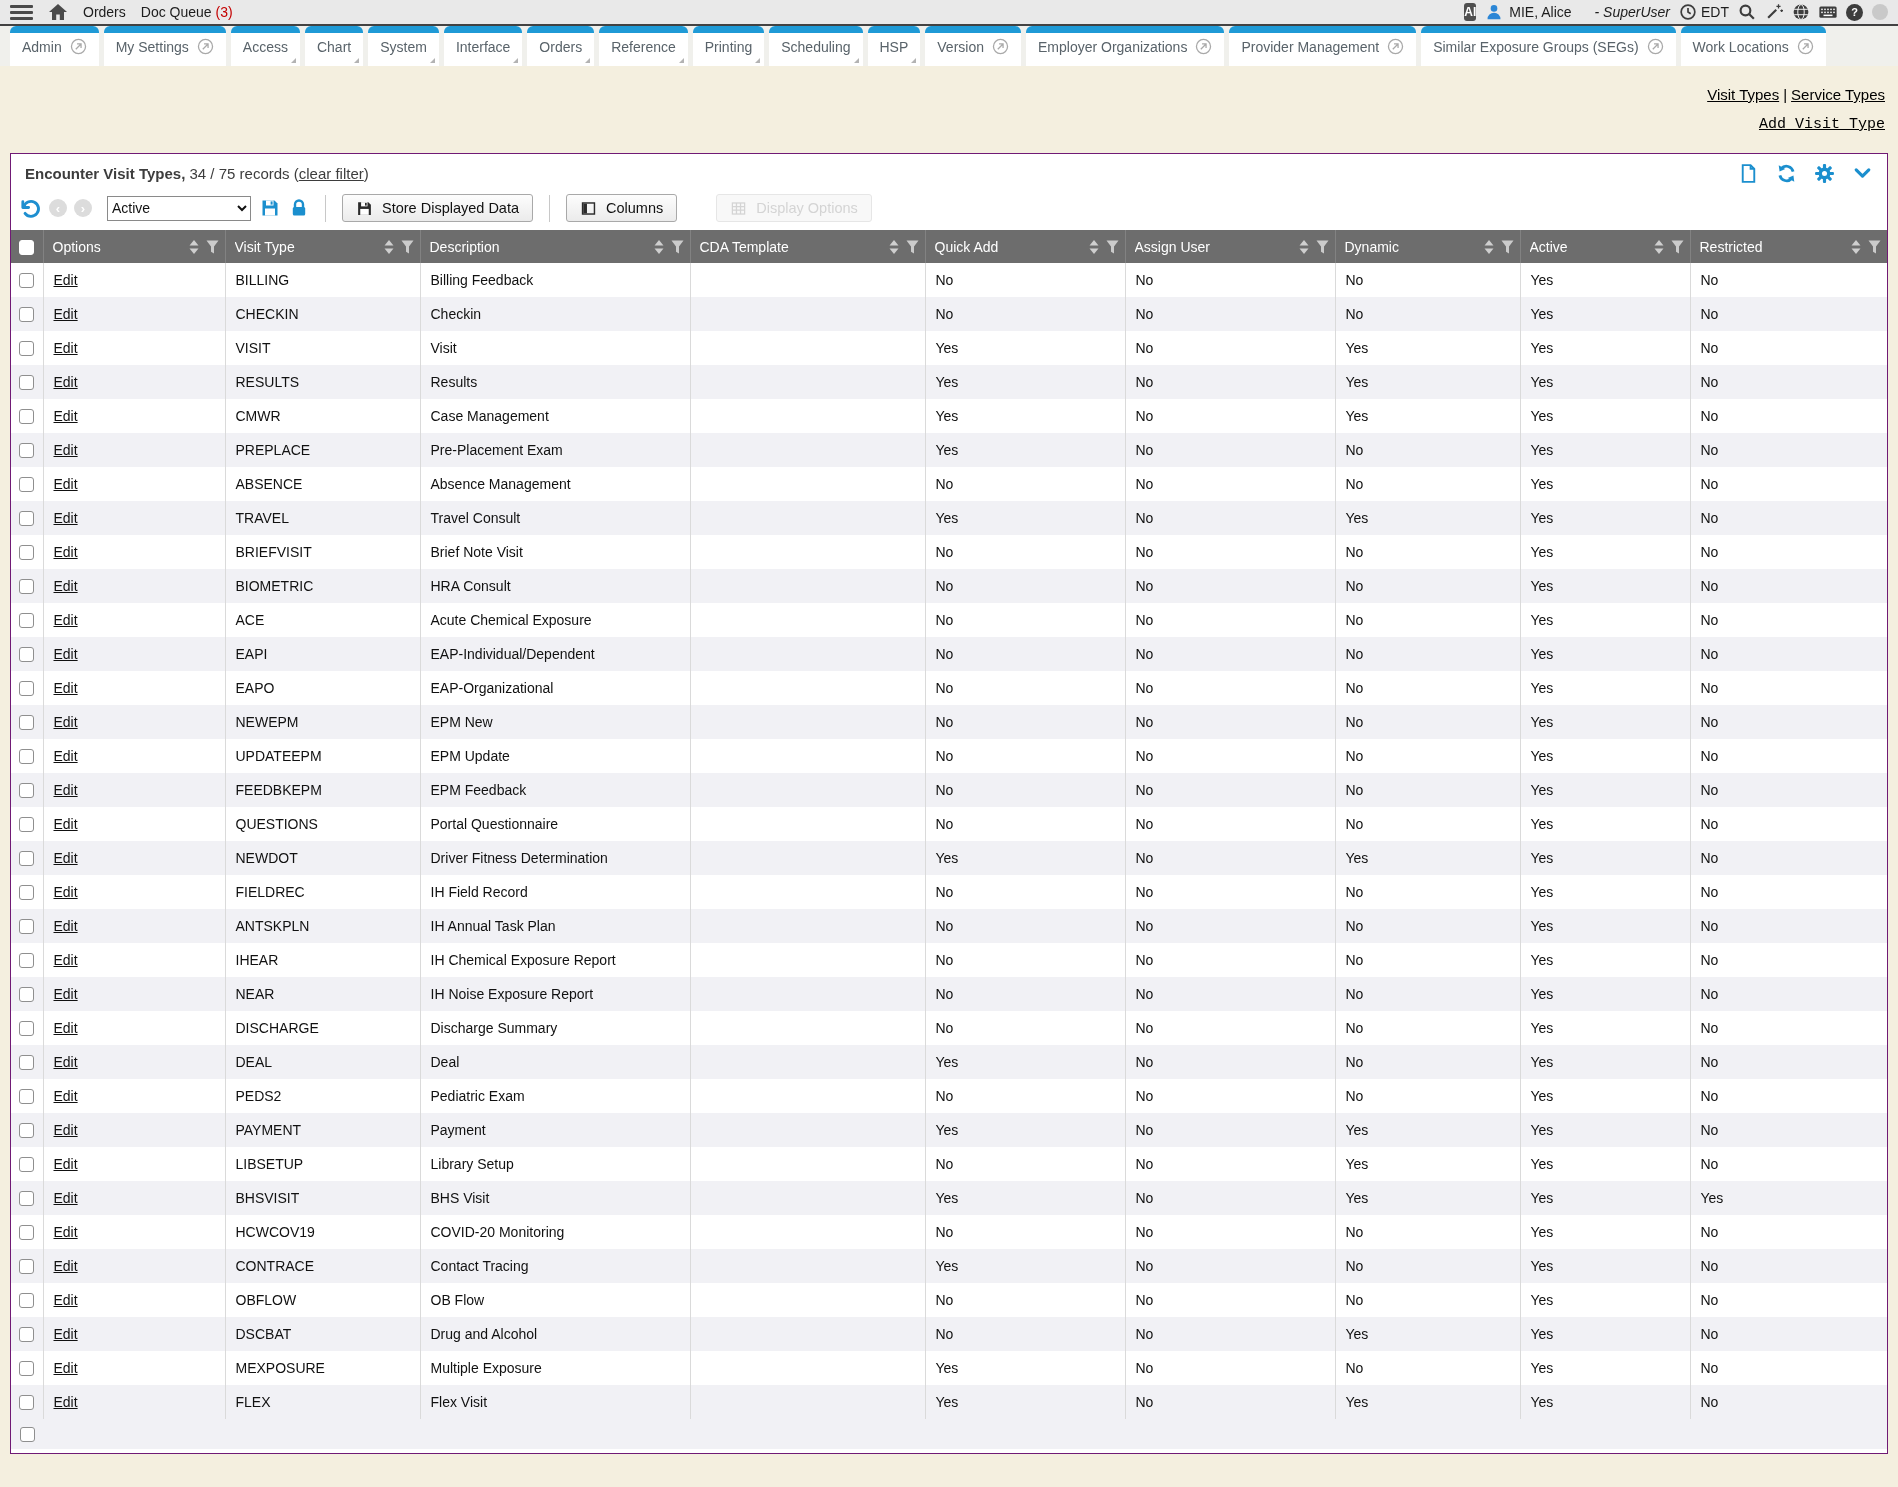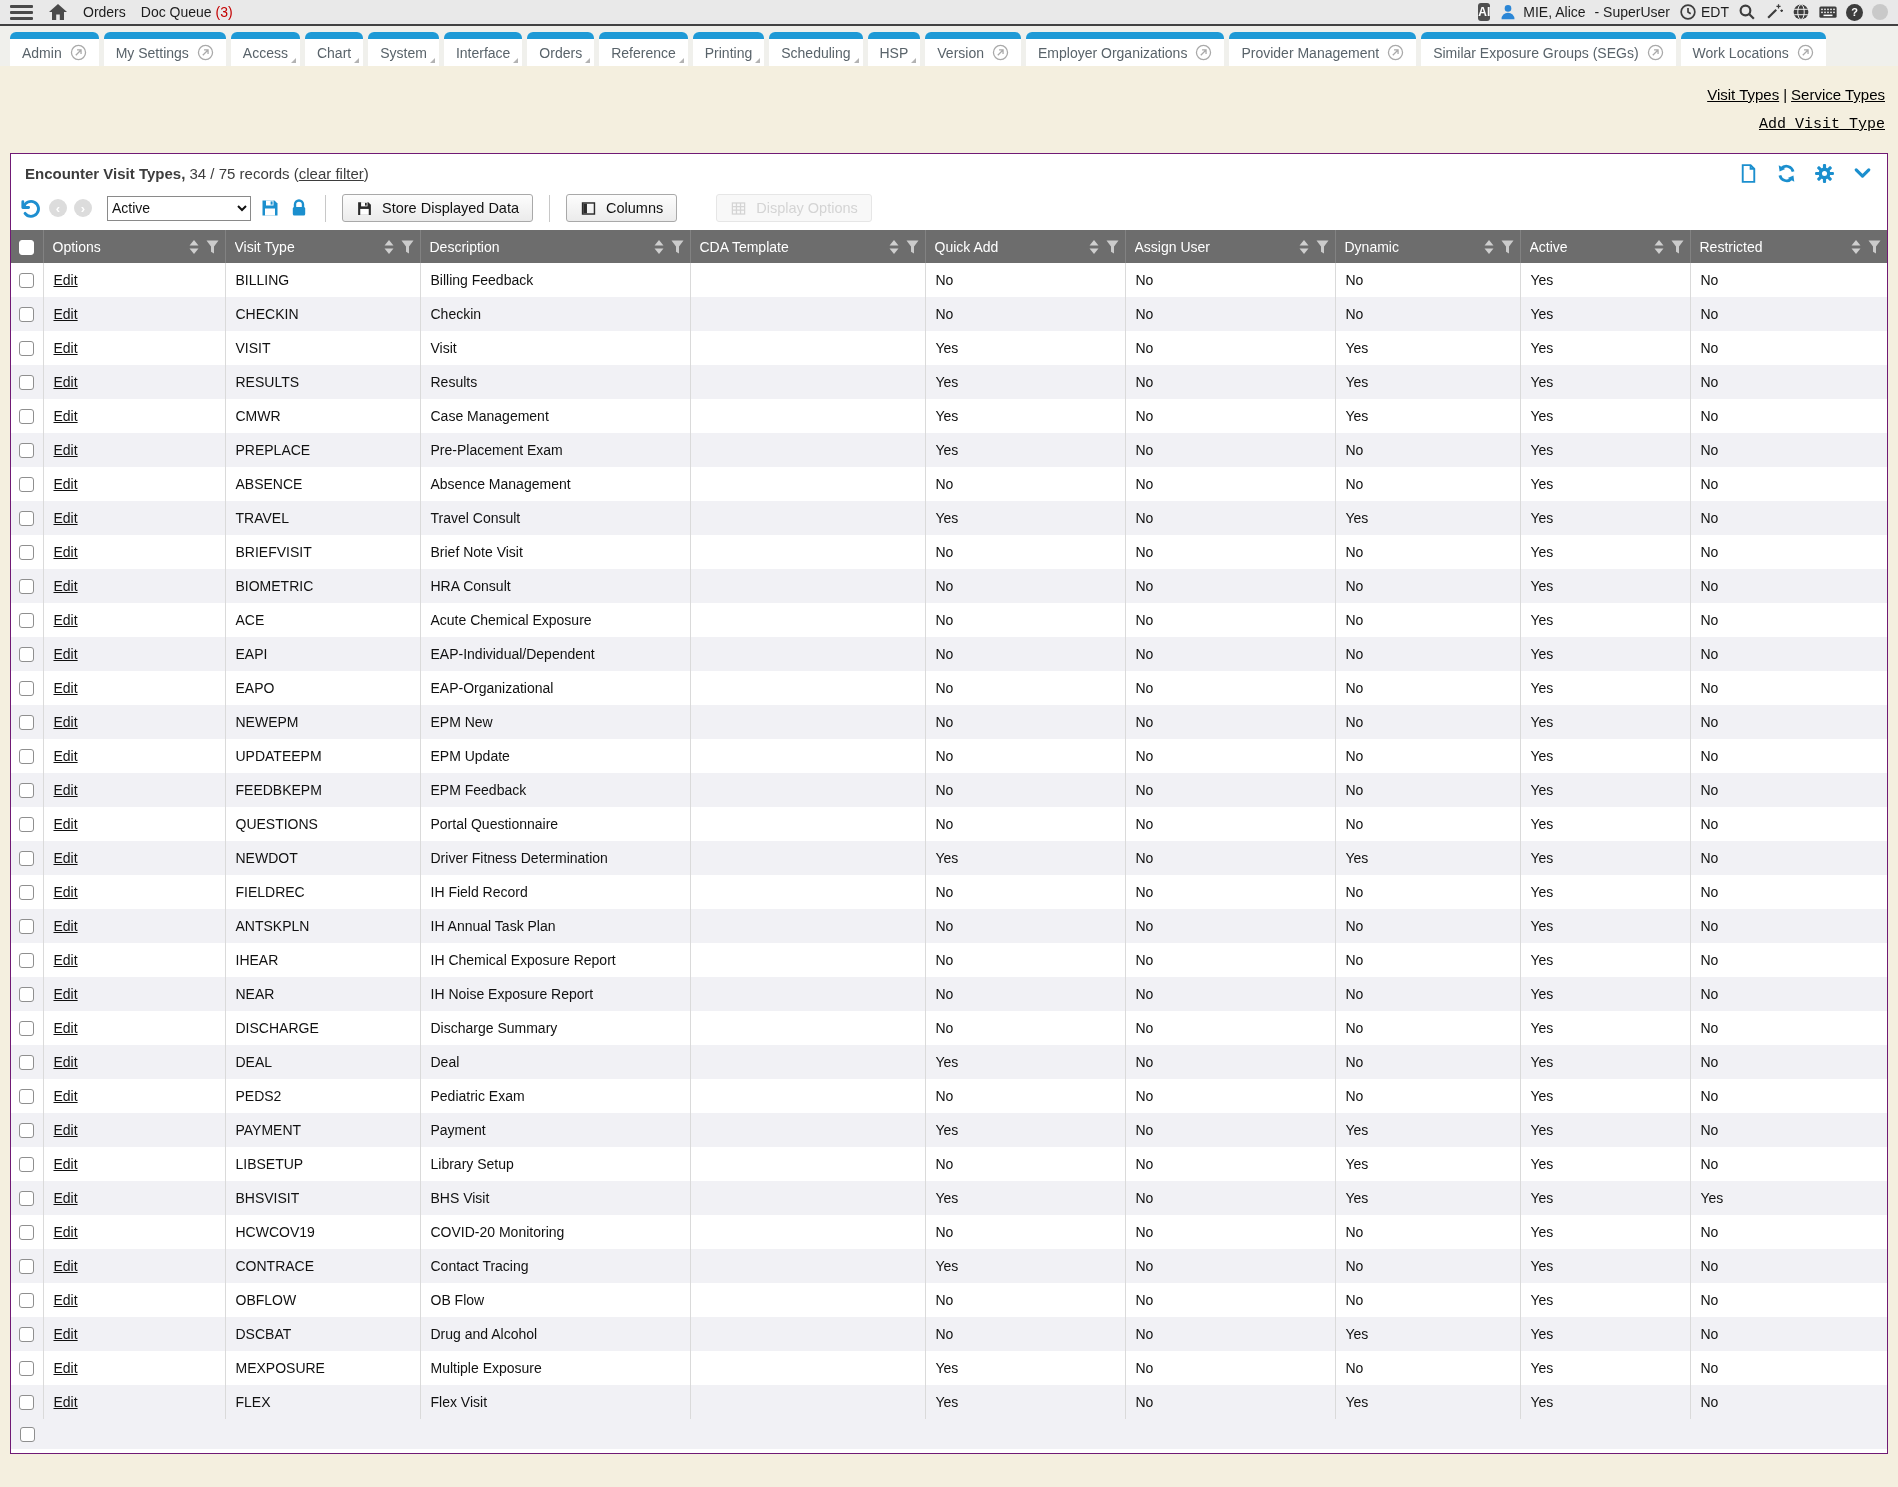--- a/index.html
+++ b/index.html
@@ -19,35 +19,35 @@
   }
   .topbar-left{ display:flex; align-items:center; gap:15px; font-size:14px; color:#1d1d1d; }
   .burger{ display:flex; flex-direction:column; gap:3px; width:23px; cursor:pointer; }
   .burger i{ display:block; height:3px; background:#4a4a4a; border-radius:1px; }
   .home-icon svg{ width:20px; height:18px; display:block; }
   .menu-link{ color:#1d1d1d; text-decoration:none; }
   .count-red{ color:#c40000; }
   .topbar-right{ display:flex; align-items:center; gap:9px; font-size:14px; color:#1d1d1d; }
   .ai-badge{ background:#4f4f4f; color:#fff; font-weight:bold; font-size:12px; padding:2px 0; border-radius:3px; cursor:pointer; }
   .user-cluster{ display:flex; align-items:center; gap:6px; cursor:pointer; }
-  .user-role{ margin-left:3px; }
+  .user-role{ font-style:italic; margin-left:17px; }
   .tb-icon svg{ width:18px; height:18px; display:block; }
   .tz-cluster{ display:flex; align-items:center; gap:4px; cursor:pointer; }
   .help-circle{ width:17px; height:17px; border-radius:50%; background:#3d3d3d; color:#fff;
     font-size:11px; font-weight:bold; display:flex; align-items:center; justify-content:center; cursor:pointer; }
   .gray-circle{ width:16px; height:16px; border-radius:50%; background:#c9c9c9; }
 
   
   .tabbar{
     background:#f0f0ec; display:flex; align-items:flex-end; gap:5px;
     padding:6px 10px 0; height:40px;
   }
   .tab{
     display:flex; flex-direction:column; position:relative; background:#fff;
-    border-radius:6px 6px 0 0; height:34px; cursor:pointer; flex:0 0 auto;
+    border-radius:6px 6px 0 0; height:40px; cursor:pointer; flex:0 0 auto;
   }
   .tab-accent{ height:7px; background:#1f9ad6; border-radius:6px 6px 0 0; }
   .tab-body{ display:flex; align-items:center; gap:8px; padding:0 12px; height:27px;
     font-size:14px; color:#59636a; white-space:nowrap; }
   .tab--menu::after{
     content:""; position:absolute; right:4px; bottom:3px; width:0; height:0;
     border-left:5px solid transparent; border-bottom:5px solid #b3b3b3;
   }
   .tab-popup{ display:flex; }
   .tab-popup svg{ width:17px; height:17px; display:block; }

